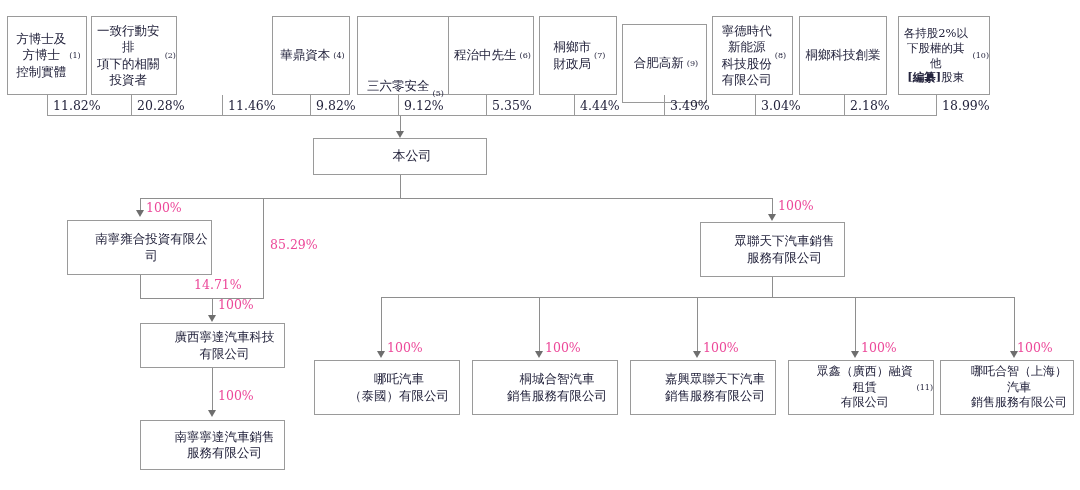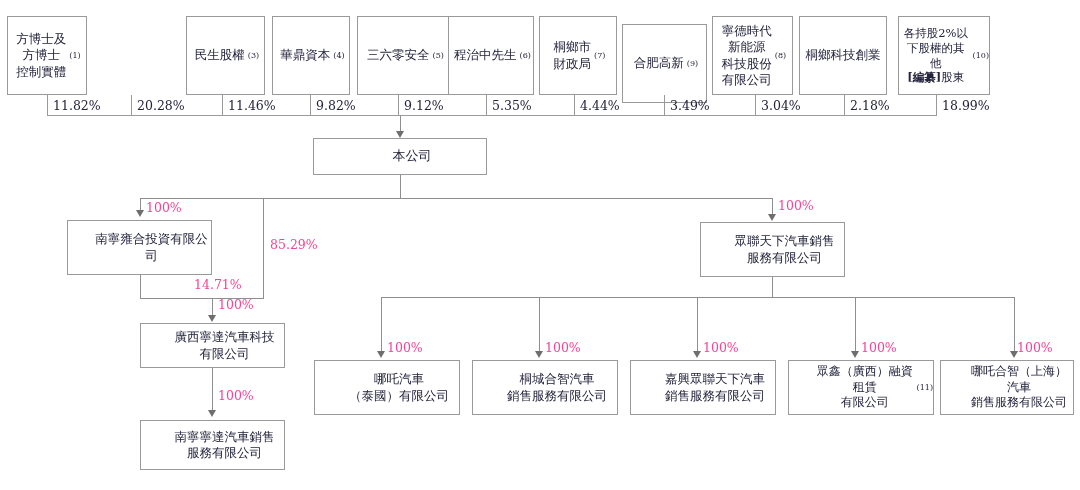--- a/index.html
+++ b/index.html
@@ -101,29 +101,31 @@
 <body>
 
 <div id="chart-root">
 
   <div class="node sh-box" style="left:7px;  width:80px;">
     <span class="txt">方博士及
 方博士
 控制實體</span>
       <span class="sup">(1)</span>
   </div>
-  <div class="node sh-box" style="left:186px; width:79px;">
-    <span class="txt">民生股權</span>
-      <span class="sup">(3)</span>
+  <div class="node sh-box" style="left:91px; width:86px;">
+    <span class="txt">一致行動安排
+項下的相關
+投資者</span>
+      <span class="sup">(2)</span>
   </div>
   <div class="node sh-box" style="left:272px; width:78px;">
     <span class="txt">華鼎資本</span>
       <span class="sup">(4)</span>
   </div>
-  <div class="node sh-box" style="left:357px; width:94px;">
+  <div class="node sh-box" style="left:357px; width:94px;align-items:flex-end;">
     <span class="txt">三六零安全</span>
       <span class="sup">(5)</span>
   </div>
   <div class="node sh-box" style="left:448px; width:86px;">
     <span class="txt">程治中先生</span>
       <span class="sup">(6)</span>
   </div>
   <div class="node sh-box" style="left:539px; width:78px;">
     <span class="txt">桐鄉市
 財政局</span>

